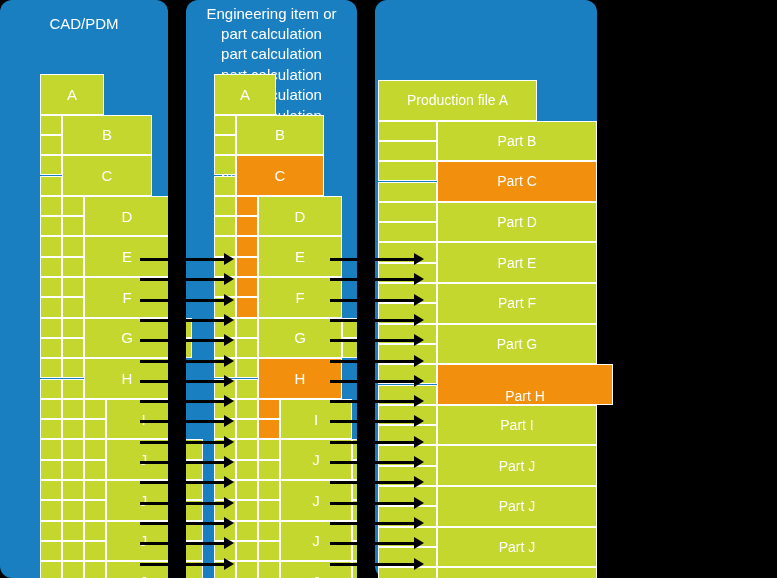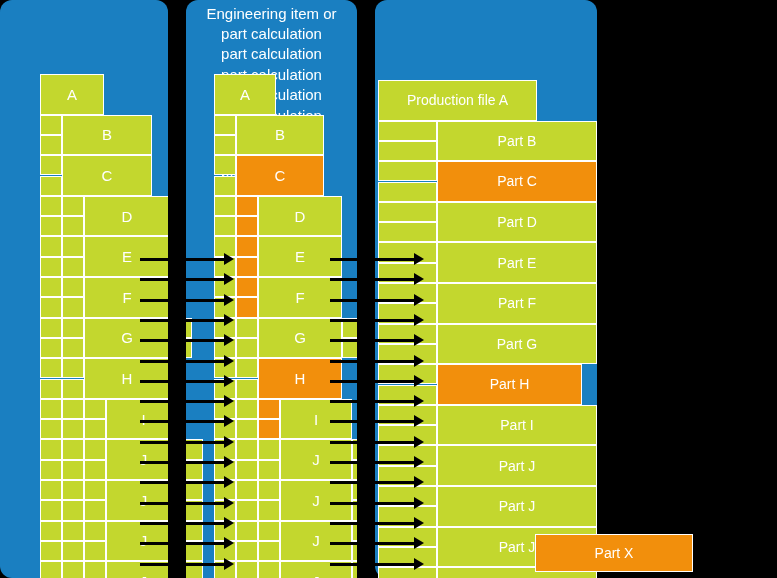--- a/index.html
+++ b/index.html
@@ -30,20 +30,21 @@
                border-left:10px solid #000;}
 
   .gap{position:absolute;background:#000;}
 </style>
 </head>
 <body>
 
 <div id="stage">
 
   <div class="panel" style="left:0px;top:0px;width:168px;height:578px;"></div>
+  <div class="panel-title" style="left:0px;top:14px;width:168px;">CAD/PDM</div>
 
   <div class="panel" style="left:186px;top:0px;width:171px;height:578px;"></div>
   <div class="panel-title" style="left:186px;top:4px;width:171px;">Engineering item or
 part calculation</div>
   <div id="eng-ghosts">
       <div class="ghost" style="left: 186px; width: 171px; top: 44px;">part calculation</div>
       <div class="ghost" style="left: 186px; width: 171px; top: 64.5px;">part calculation</div>
       <div class="ghost" style="left: 186px; width: 171px; top: 85px;">part calculation</div>
       <div class="ghost" style="left: 186px; width: 171px; top: 105.5px;">part calculation</div>
       <div class="ghost" style="left: 186px; width: 171px; top: 126px;">part calculation</div>
@@ -304,21 +305,21 @@
       <div class="bx green" style="left: 437px; top: 283px; width: 160px; height: 40.6px; font-size: 14px;">
         <span>Part F</span>
       </div>
       <div class="bx green" style="left: 378px; top: 323.6px; width: 59px; height: 20.3px;"></div>
       <div class="bx green" style="left: 378px; top: 343.9px; width: 59px; height: 20.3px;"></div>
       <div class="bx green" style="left: 437px; top: 323.6px; width: 160px; height: 40.6px; font-size: 14px;">
         <span>Part G</span>
       </div>
       <div class="bx green" style="left: 378px; top: 364.2px; width: 59px; height: 20.3px;"></div>
       <div class="bx green" style="left: 378px; top: 384.5px; width: 59px; height: 20.3px;"></div>
-      <div class="bx orange" style="left: 437px; top: 364.2px; width: 145px; height: 40.6px; font-size: 14px;">
+      <div class="bx orange" style="left: 437px; top: 364.2px; width: 176px; height: 40.6px; font-size: 14px; align-items: flex-end;">
         <span>Part H</span>
       </div>
       <div class="bx green" style="left: 378px; top: 404.8px; width: 59px; height: 20.3px;"></div>
       <div class="bx green" style="left: 378px; top: 425.1px; width: 59px; height: 20.3px;"></div>
       <div class="bx green" style="left: 437px; top: 404.8px; width: 160px; height: 40.6px; font-size: 14px;">
         <span>Part I</span>
       </div>
       <div class="bx green" style="left: 378px; top: 445.4px; width: 59px; height: 20.3px;"></div>
       <div class="bx green" style="left: 378px; top: 465.7px; width: 59px; height: 20.3px;"></div>
       <div class="bx green" style="left: 437px; top: 445.4px; width: 160px; height: 40.6px; font-size: 14px;">
@@ -371,17 +372,14 @@
       <div class="arrow" style="left: 330px; top: 481.3px; width: 85px;"></div>
       <div class="arrow" style="left: 330px; top: 501.6px; width: 85px;"></div>
       <div class="arrow" style="left: 330px; top: 521.9px; width: 85px;"></div>
       <div class="arrow" style="left: 330px; top: 542.2px; width: 85px;"></div>
       <div class="arrow" style="left: 330px; top: 562.5px; width: 85px;"></div>
     </div>
 
   <div class="gap" style="left:168px;top:0px;width:18px;height:578px;"></div>
   <div class="gap" style="left:357px;top:0px;width:18px;height:578px;"></div>
 
-  <div class="bx orange" style="left:535px;top:534px;width:158px;height:38px;font-size:14px;">
-    <span>Part X</span>
-  </div>
 
 </div>
 
 </body></html>

